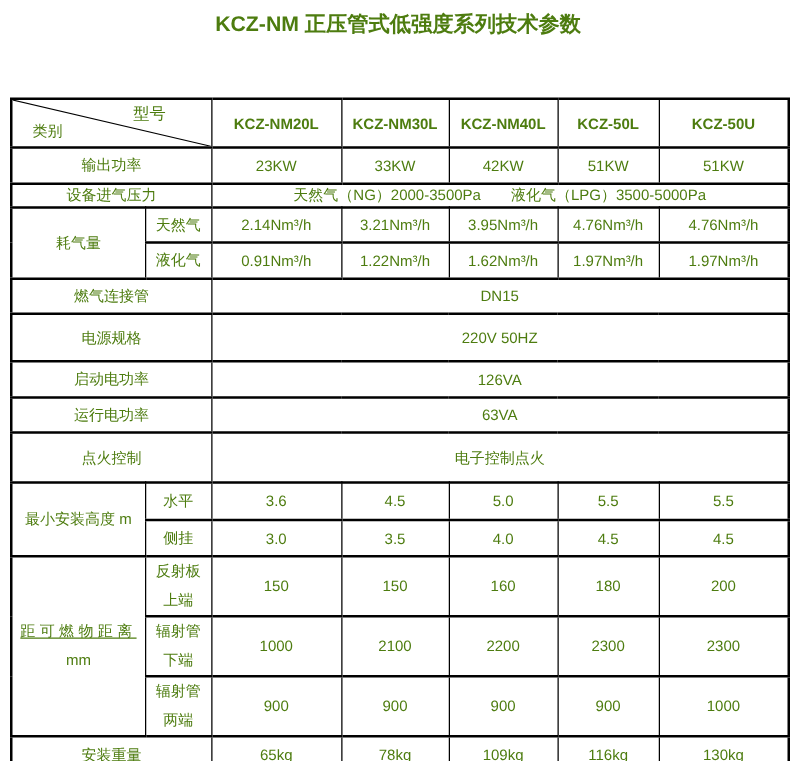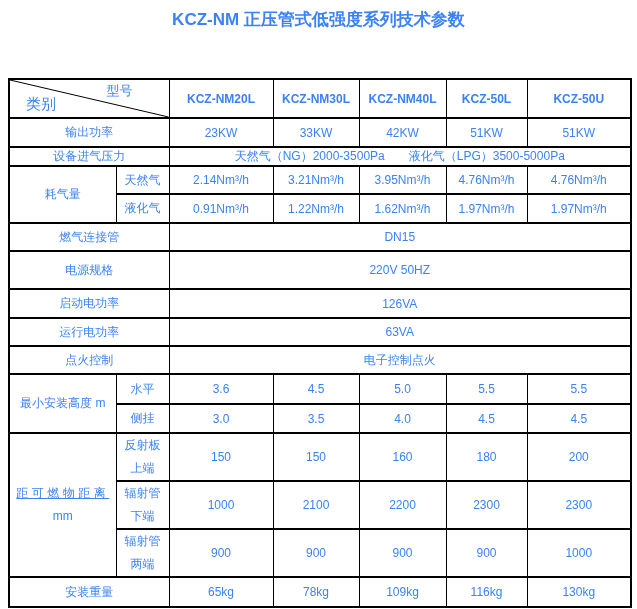--- a/index.html
+++ b/index.html
@@ -1,21 +1,21 @@
 <!DOCTYPE html>
 <html><head>
 <meta charset="utf-8">
 <style>
   html,body{margin:0;padding:0;background:#fff;}
   .page{
     position:relative;
     width:637px;height:609px;
     background:#fff;
     font-family:"Liberation Sans","DejaVu Sans",sans-serif;
-    color:#3b82f6;
+    color:#4d7c0f;
     overflow:hidden;
   }
   .title{
     margin:0;
     padding-top:8px;
     text-align:center;
     font-size:17px;
     font-weight:bold;
     line-height:24px;
   }
@@ -41,21 +41,21 @@
   td.model{font-weight:bold;font-size:12px;}
   td.leftlab{text-align:left;padding-left:5px;vertical-align:top;padding-top:7px;}
   td.toprow{vertical-align:top;padding-top:6px;line-height:23px;}
   .lab-justify{letter-spacing:3.5px;line-height:23px;text-decoration:underline;}
   .lab-sub{line-height:23px;}
   
   td.corner{position:relative;padding:0;}
   .corner-box{position:relative;width:100%;height:37px;}
   .corner-box svg{position:absolute;left:0;top:0;width:100%;height:100%;}
   .corner-model{position:absolute;top:2px;right:36px;font-size:13px;}
-  .corner-category{position:absolute;bottom:3px;left:16px;font-size:15px;}
+  .corner-category{position:absolute;bottom:3px;left:16px;font-size:12px;}
 </style>
 </head>
 <body>
 
 <div class="page">
   <h1 class="title">KCZ-NM 正压管式低强度系列技术参数</h1>
 
   <table class="spec">
     <colgroup>
       <col style="width:107px">
@@ -131,21 +131,21 @@
     <tr style="height:29px">
       <td colspan="2" class="cjk">启动电功率</td>
       <td colspan="5">126VA</td>
     </tr>
 
     <tr style="height:28px">
       <td colspan="2" class="cjk">运行电功率</td>
       <td colspan="5">63VA</td>
     </tr>
 
-    <tr style="height:28px">
+    <tr style="height:40px">
       <td colspan="2" class="cjk">点火控制</td>
       <td colspan="5" class="cjk">电子控制点火</td>
     </tr>
 
     <tr style="height:30px">
       <td rowspan="2" class="cjk leftlab">最小安装高度 m</td>
       <td class="cjk">水平</td>
       <td>3.6</td>
       <td>4.5</td>
       <td>5.0</td>

